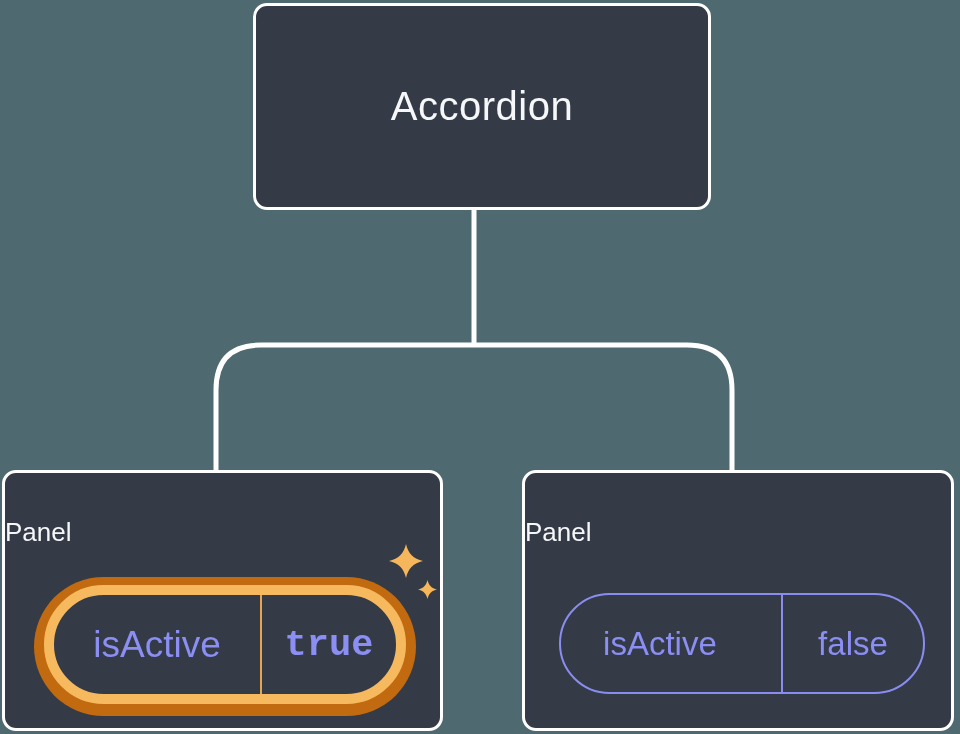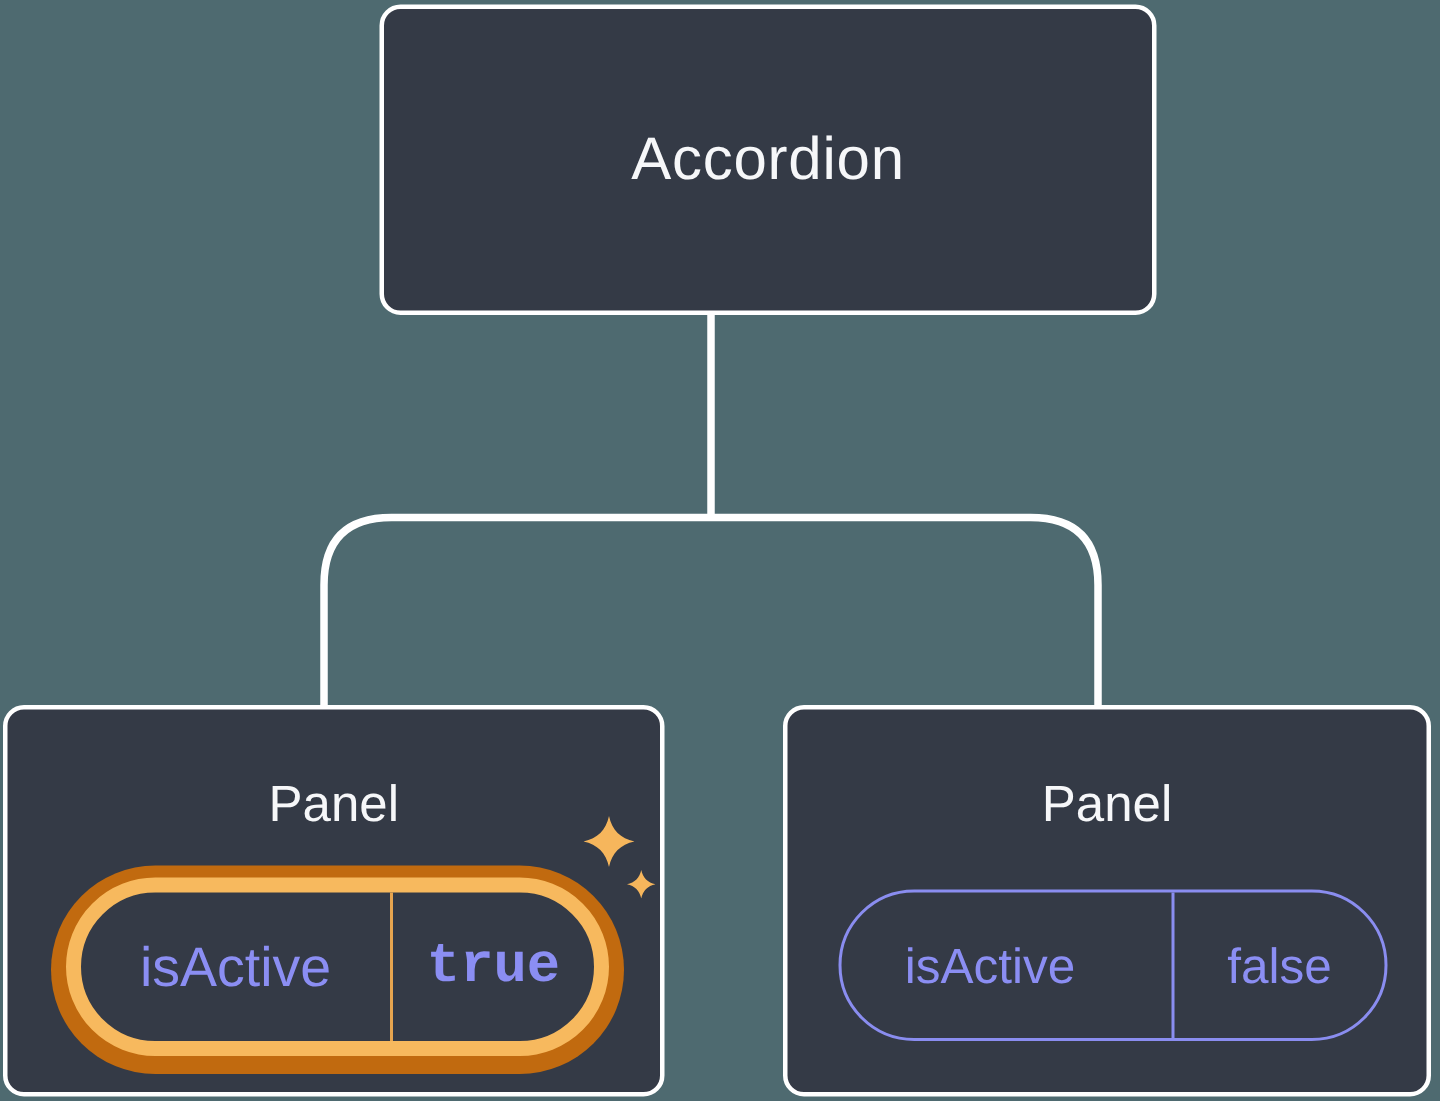--- a/index.html
+++ b/index.html
@@ -16,31 +16,31 @@
 
   .node{
     position:absolute;
     background:#343A46;
     border:3px solid #FFFFFF;
     border-radius:14px;
     box-sizing:border-box;
     z-index:2;
   }
   .root-node{
-    left:253px;top:3px;width:518px;height:207px;
+    left:253px;top:3px;width:458px;height:207px;
     display:flex;align-items:center;justify-content:center;
   }
   .root-label{
     color:#F6F7F9;font-size:40px;font-weight:500;letter-spacing:.5px;
   }
   .panel-left{left:2px;top:470px;width:441px;height:261px;}
   .panel-right{left:522px;top:470px;width:432px;height:261px;}
   .panel-title{
     position:absolute;top:44px;left:0;right:0;
-    text-align:center;color:#F6F7F9;font-size:34px;font-weight:500;
+    text-align:left;color:#F6F7F9;font-size:26px;font-weight:500;
   }
 
   
   .pill-active{
     position:absolute;left:39px;top:112px;
     width:362px;height:119px;
     box-sizing:border-box;
     border:10px solid #F7B95E;
     border-radius:999px;
     box-shadow:0 2px 0 10px #C16A0F;

